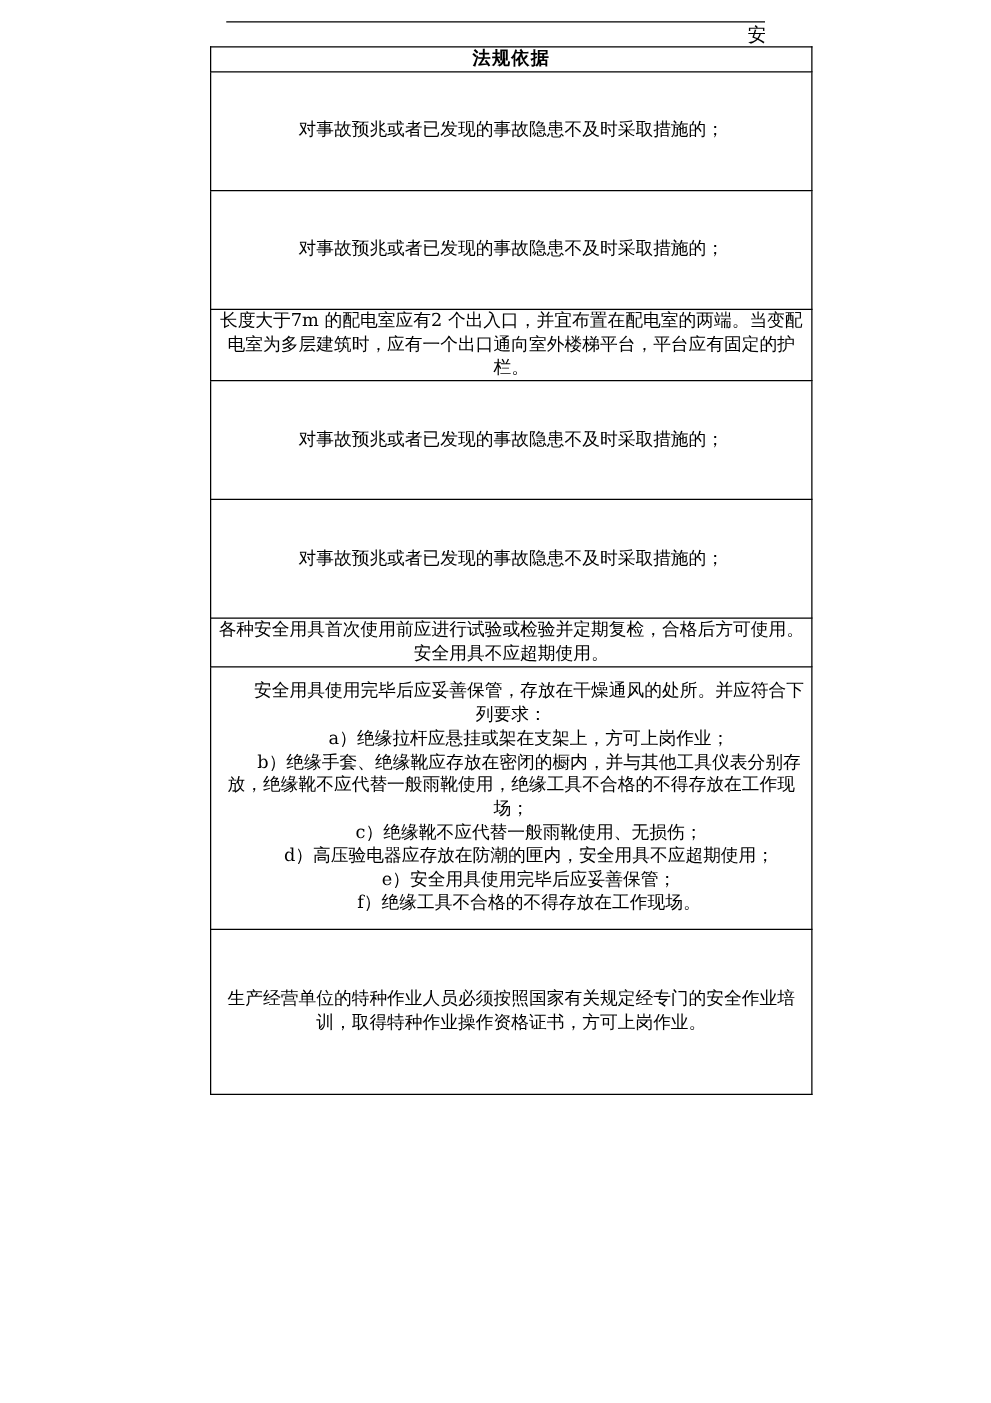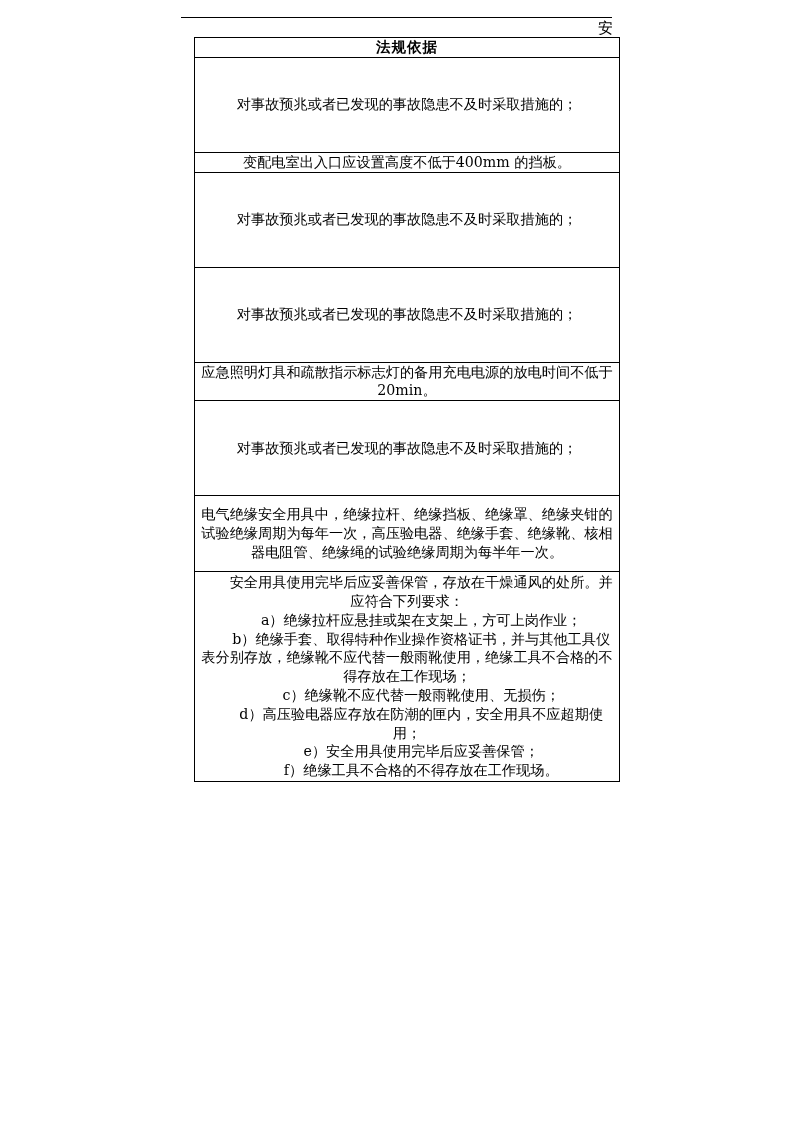--- a/index.html
+++ b/index.html
@@ -1,21 +1,21 @@
 <!DOCTYPE html>
 <html><head>
 <meta charset="utf-8">
 <style>
   html, body { margin: 0; padding: 0; background: #ffffff; }
   body { width: 793px; height: 1122px; position: relative; overflow: hidden;
          font-family: "DejaVu Serif", "Liberation Serif", serif; color: #000; }
   .top-rule { position: absolute; left: 181px; top: 17px; width: 431px; height: 0; border-top: 1px solid #000; }
   .corner-text { position: absolute; left: 598px; top: 19px; width: 14px; height: 18px; overflow: hidden;
                  font-size: 15px; line-height: 18px; white-space: nowrap; }
-  .doc-table { position: absolute; left: 194px; top: 37px; width: 426px; border-collapse: collapse; table-layout: fixed; }
+  .doc-table { position: absolute; left: 168px; top: 37px; width: 482px; border-collapse: collapse; table-layout: fixed; }
   .doc-table td, .doc-table th { border: 1px solid #000; padding: 0 2px; font-size: 14.2px; line-height: 18.8px;
         vertical-align: middle; text-align: center; overflow: hidden; word-break: break-all; }
   .doc-table th { font-weight: bold; text-align: center; font-size: 14.5px; letter-spacing: 1px; }
   .p { display: block; }
   .indent { text-indent: 2em; }
 </style>
 </head>
 <body>
 
 <div class="top-rule"></div>
@@ -26,55 +26,55 @@
     <tr style="height:19px">
       <th>法规依据</th>
     </tr>
   </thead>
   <tbody id="tbody">
       <tr style="height: 95px;">
         <td>
           <span class="p">对事故预兆或者已发现的事故隐患不及时采取措施的；</span>
         </td>
       </tr>
-      <tr style="height: 18px;">
+      <tr style="height: 95px;">
         <td>
-          <span class="p">变配电室出入口应设置高度不低于400mm 的挡板。</span>
+          <span class="p">对事故预兆或者已发现的事故隐患不及时采取措施的；</span>
+        </td>
+      </tr>
+      <tr style="height: 57px;">
+        <td>
+          <span class="p">长度大于7m 的配电室应有2 个出入口，并宜布置在配电室的两端。当变配电室为多层建筑时，应有一个出口通向室外楼梯平台，平台应有固定的护栏。</span>
         </td>
       </tr>
       <tr style="height: 95px;">
         <td>
           <span class="p">对事故预兆或者已发现的事故隐患不及时采取措施的；</span>
         </td>
       </tr>
       <tr style="height: 95px;">
         <td>
           <span class="p">对事故预兆或者已发现的事故隐患不及时采取措施的；</span>
         </td>
       </tr>
       <tr style="height: 38px;">
         <td>
-          <span class="p">应急照明灯具和疏散指示标志灯的备用充电电源的放电时间不低于20min。</span>
-        </td>
-      </tr>
-      <tr style="height: 95px;">
-        <td>
-          <span class="p">对事故预兆或者已发现的事故隐患不及时采取措施的；</span>
-        </td>
-      </tr>
-      <tr style="height: 76px;">
-        <td>
-          <span class="p">电气绝缘安全用具中，绝缘拉杆、绝缘挡板、绝缘罩、绝缘夹钳的试验绝缘周期为每年一次，高压验电器、绝缘手套、绝缘靴、核相器电阻管、绝缘绳的试验绝缘周期为每半年一次。</span>
+          <span class="p">各种安全用具首次使用前应进行试验或检验并定期复检，合格后方可使用。安全用具不应超期使用。</span>
         </td>
       </tr>
       <tr style="height: 210px; margin-top: 12px;">
         <td>
           <span class="p indent">安全用具使用完毕后应妥善保管，存放在干燥通风的处所。并应符合下列要求：</span>
           <span class="p indent">a）绝缘拉杆应悬挂或架在支架上，方可上岗作业；</span>
-          <span class="p indent">b）绝缘手套、取得特种作业操作资格证书，并与其他工具仪表分别存放，绝缘靴不应代替一般雨靴使用，绝缘工具不合格的不得存放在工作现场；</span>
+          <span class="p indent">b）绝缘手套、绝缘靴应存放在密闭的橱内，并与其他工具仪表分别存放，绝缘靴不应代替一般雨靴使用，绝缘工具不合格的不得存放在工作现场；</span>
           <span class="p indent">c）绝缘靴不应代替一般雨靴使用、无损伤；</span>
           <span class="p indent">d）高压验电器应存放在防潮的匣内，安全用具不应超期使用；</span>
           <span class="p indent">e）安全用具使用完毕后应妥善保管；</span>
           <span class="p indent">f）绝缘工具不合格的不得存放在工作现场。</span>
         </td>
       </tr>
+      <tr style="height: 132px;">
+        <td>
+          <span class="p">生产经营单位的特种作业人员必须按照国家有关规定经专门的安全作业培训，取得特种作业操作资格证书，方可上岗作业。</span>
+        </td>
+      </tr>
     </tbody>
 </table>
 
 </body></html>

